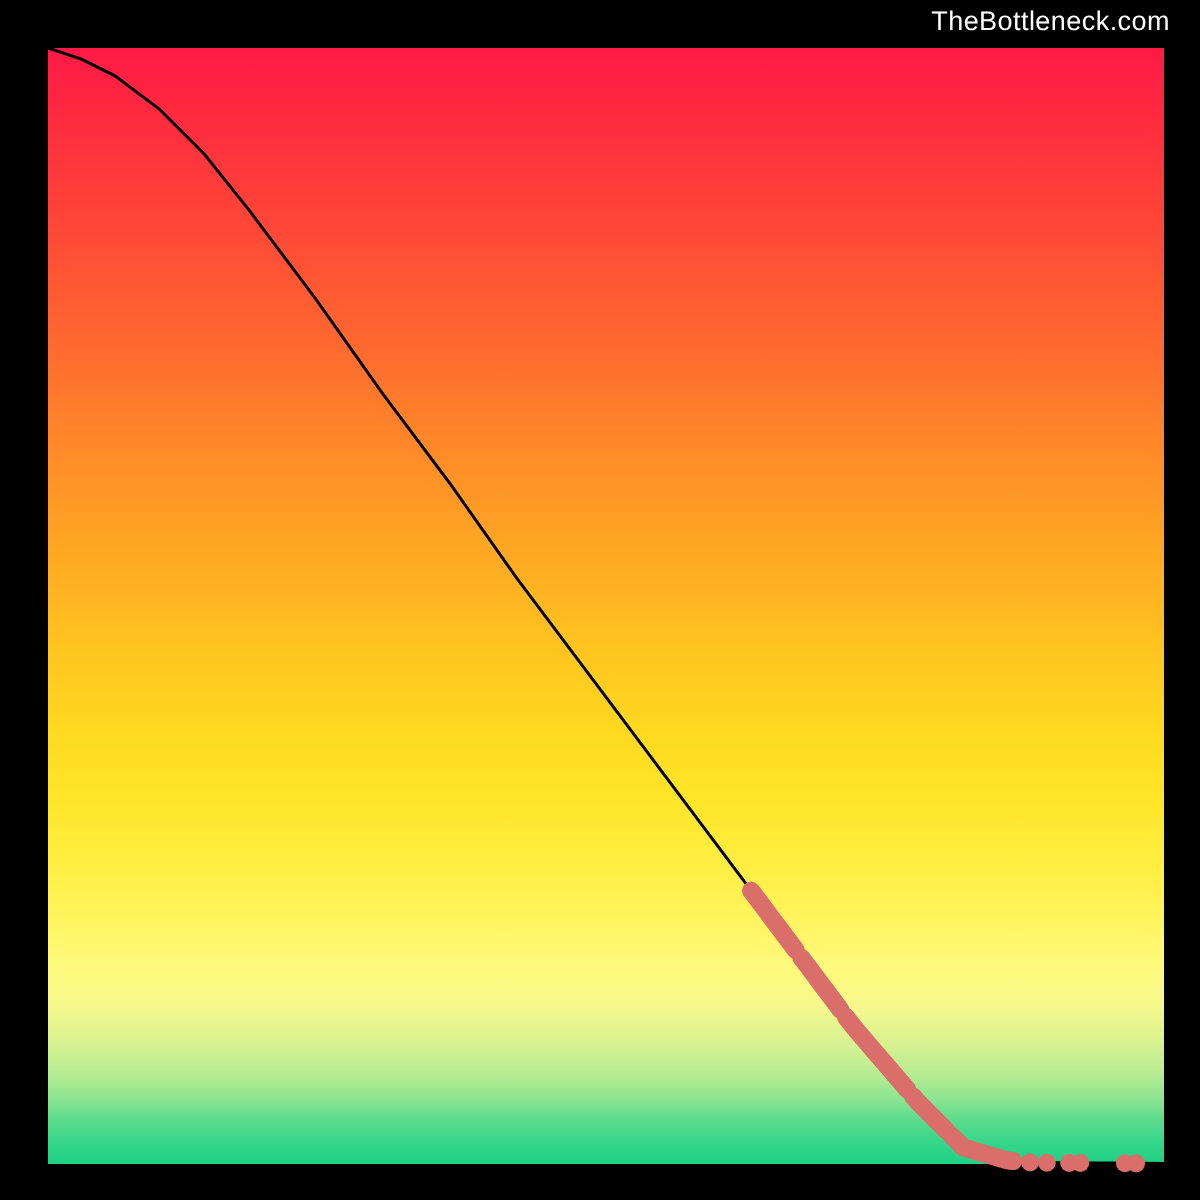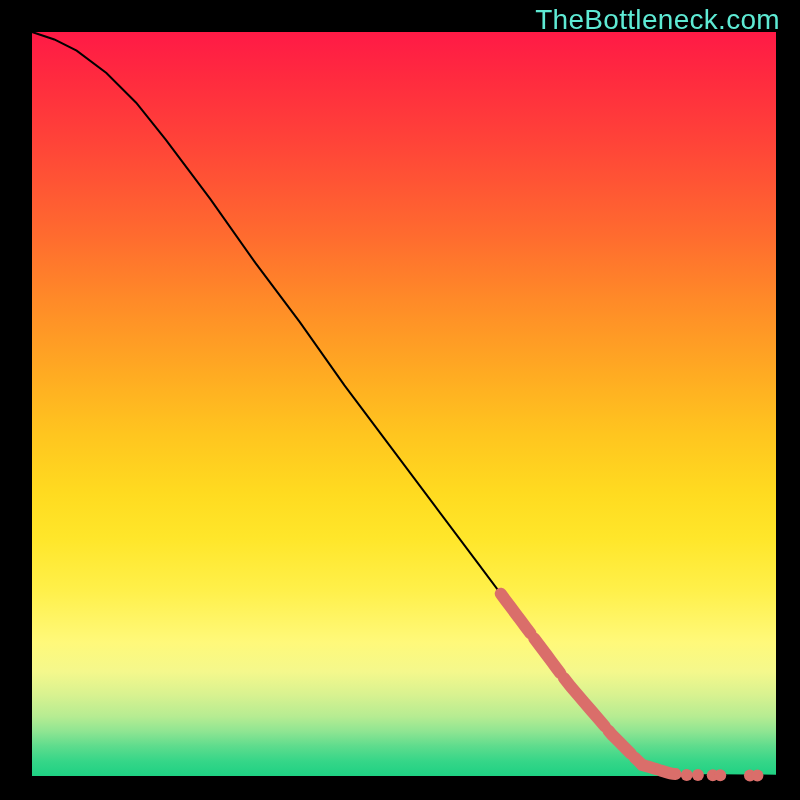--- a/index.html
+++ b/index.html
@@ -1,17 +1,17 @@
 <!DOCTYPE html>
 <html><head>
 <meta charset="utf-8">
 <style>
 html,body{margin:0;padding:0;width:800px;height:800px;background:#000;overflow:hidden;font-family:Arial,Helvetica,sans-serif}
 .frame{position:absolute;top:0;left:0;width:800px;height:800px;background:#000}
-.watermark{position:absolute;top:4px;right:20px;color:#5eead4;font-size:28px;font-weight:400;letter-spacing:0.3px}
+.watermark{position:absolute;top:4px;right:20px;color:#ffffff;font-size:18px;font-weight:400;letter-spacing:0.3px}
 .plot{position:absolute;left:32px;top:32px;width:744px;height:744px}
 .gradient{position:absolute;inset:0;
   background:linear-gradient(to bottom,
     #ff1a46 0%,
     #ff2a3f 6%,
     #ff4438 15%,
     #ff6a2f 27%,
     #ff8a28 36%,
     #ffab22 46%,
     #ffc51f 54%,

